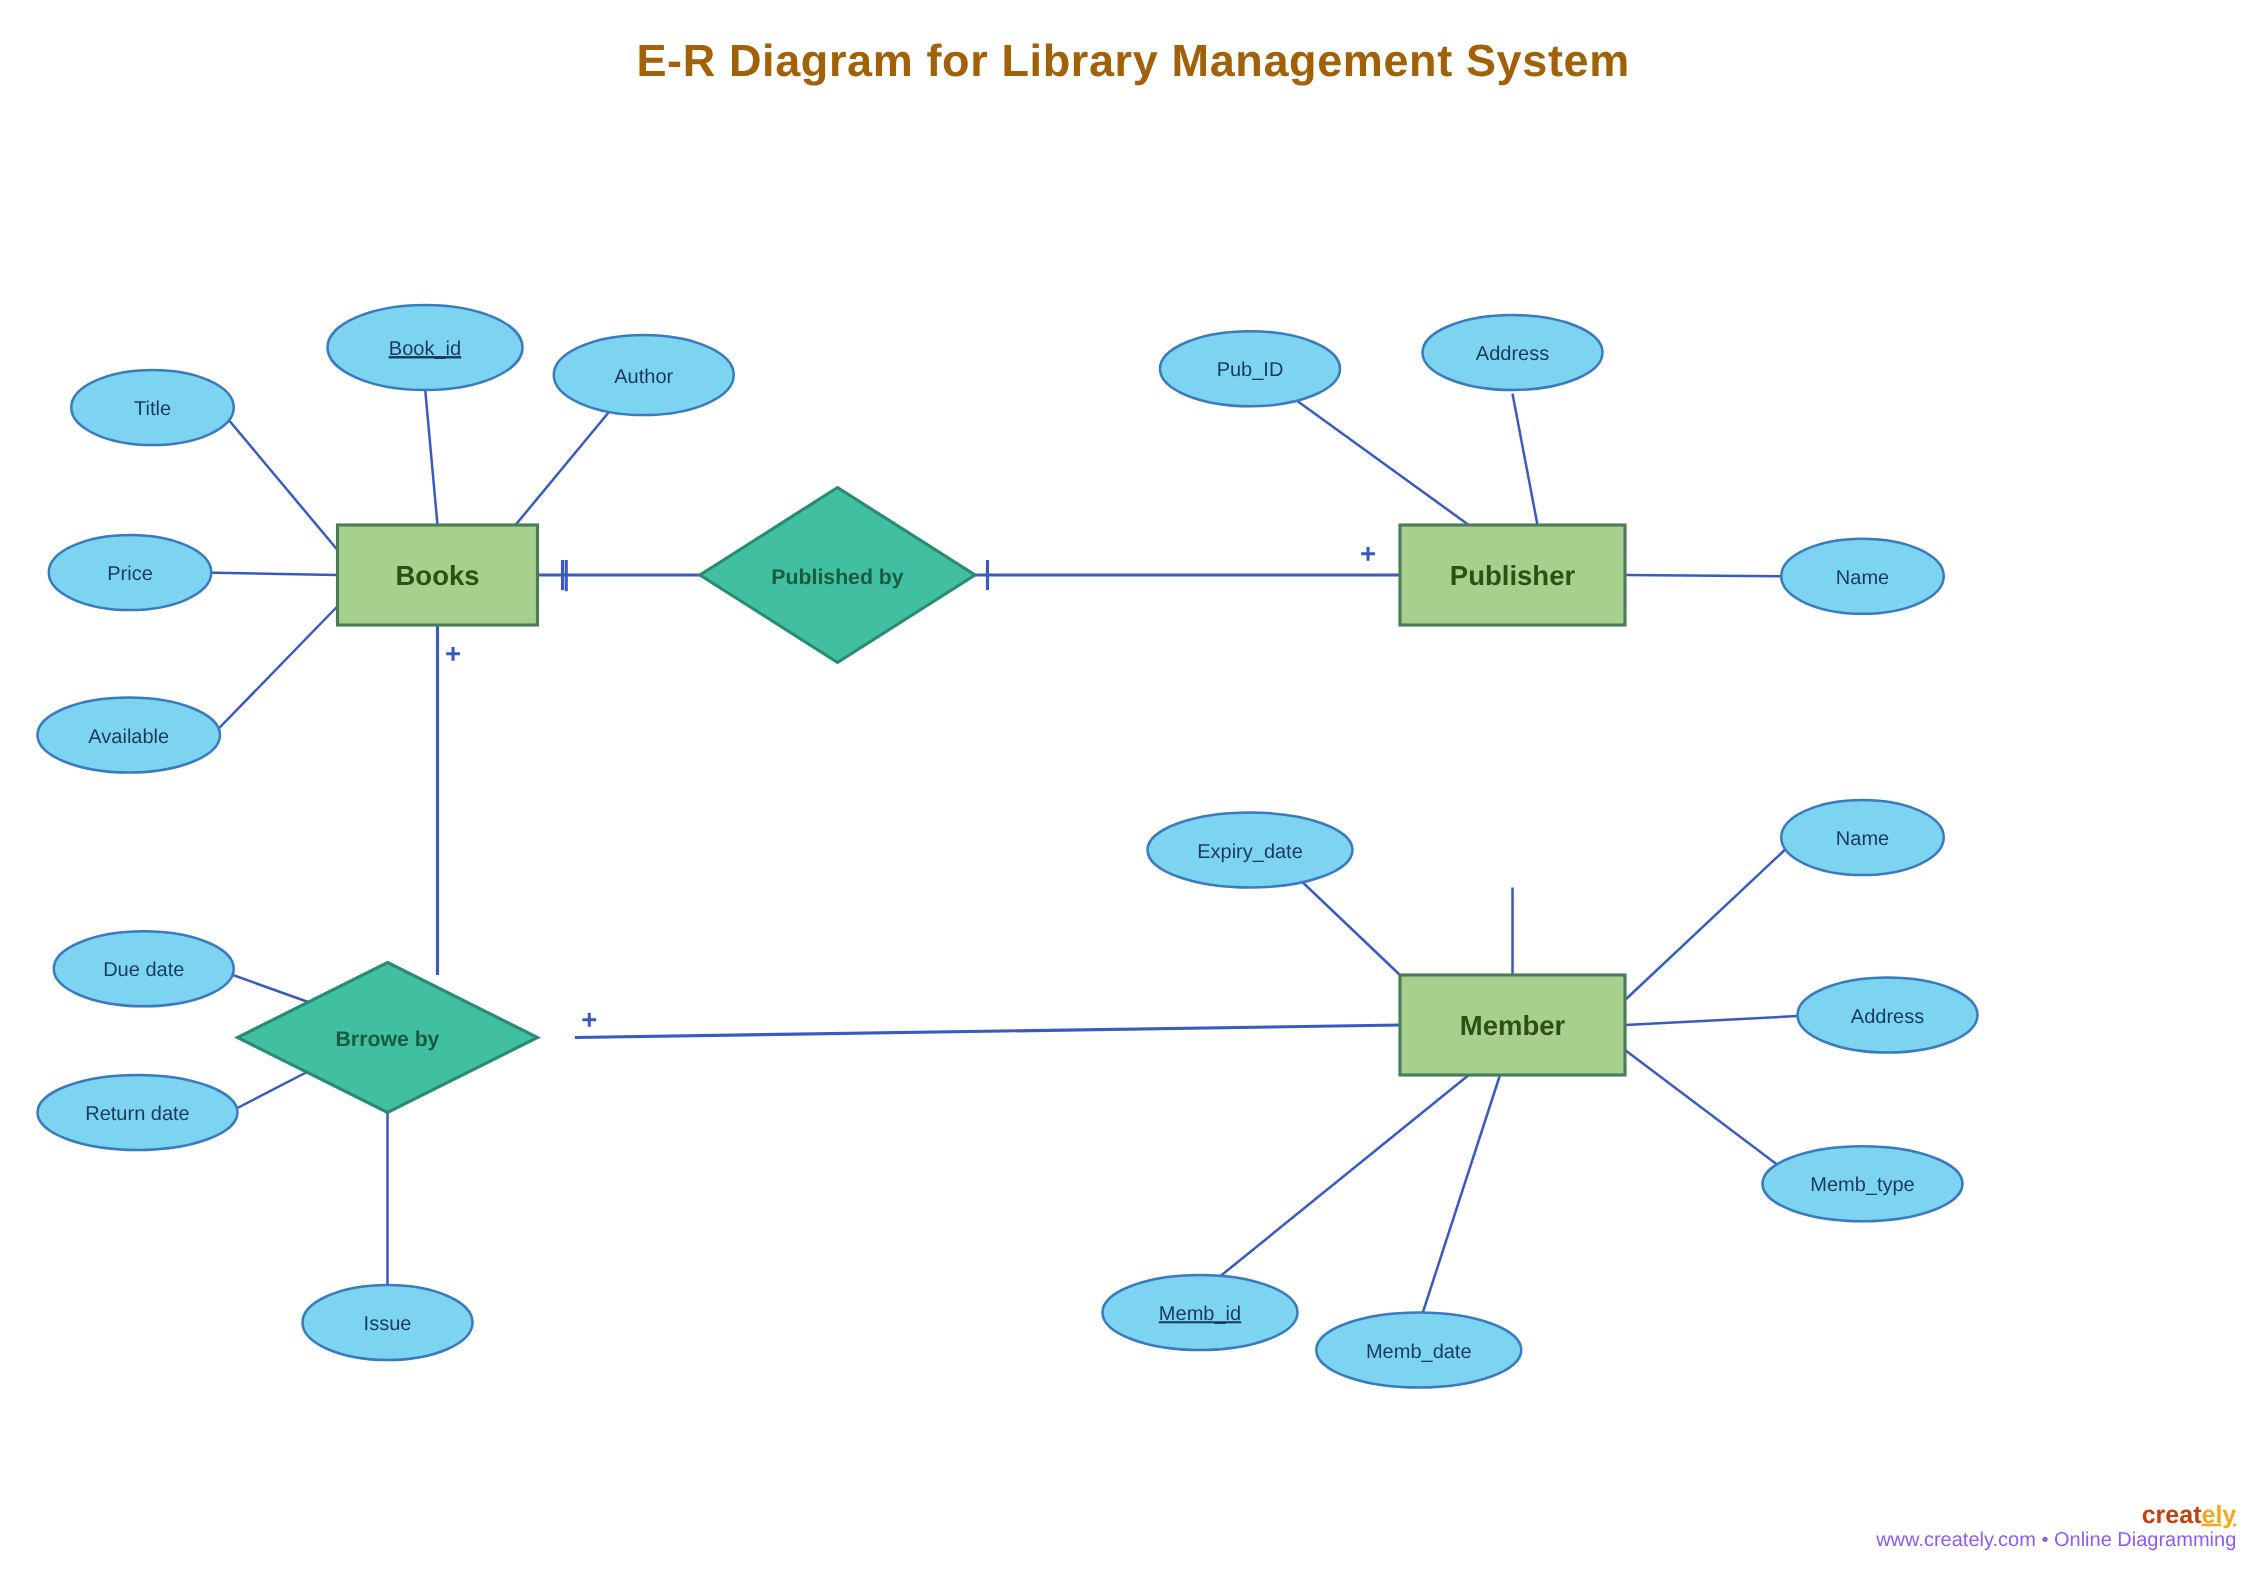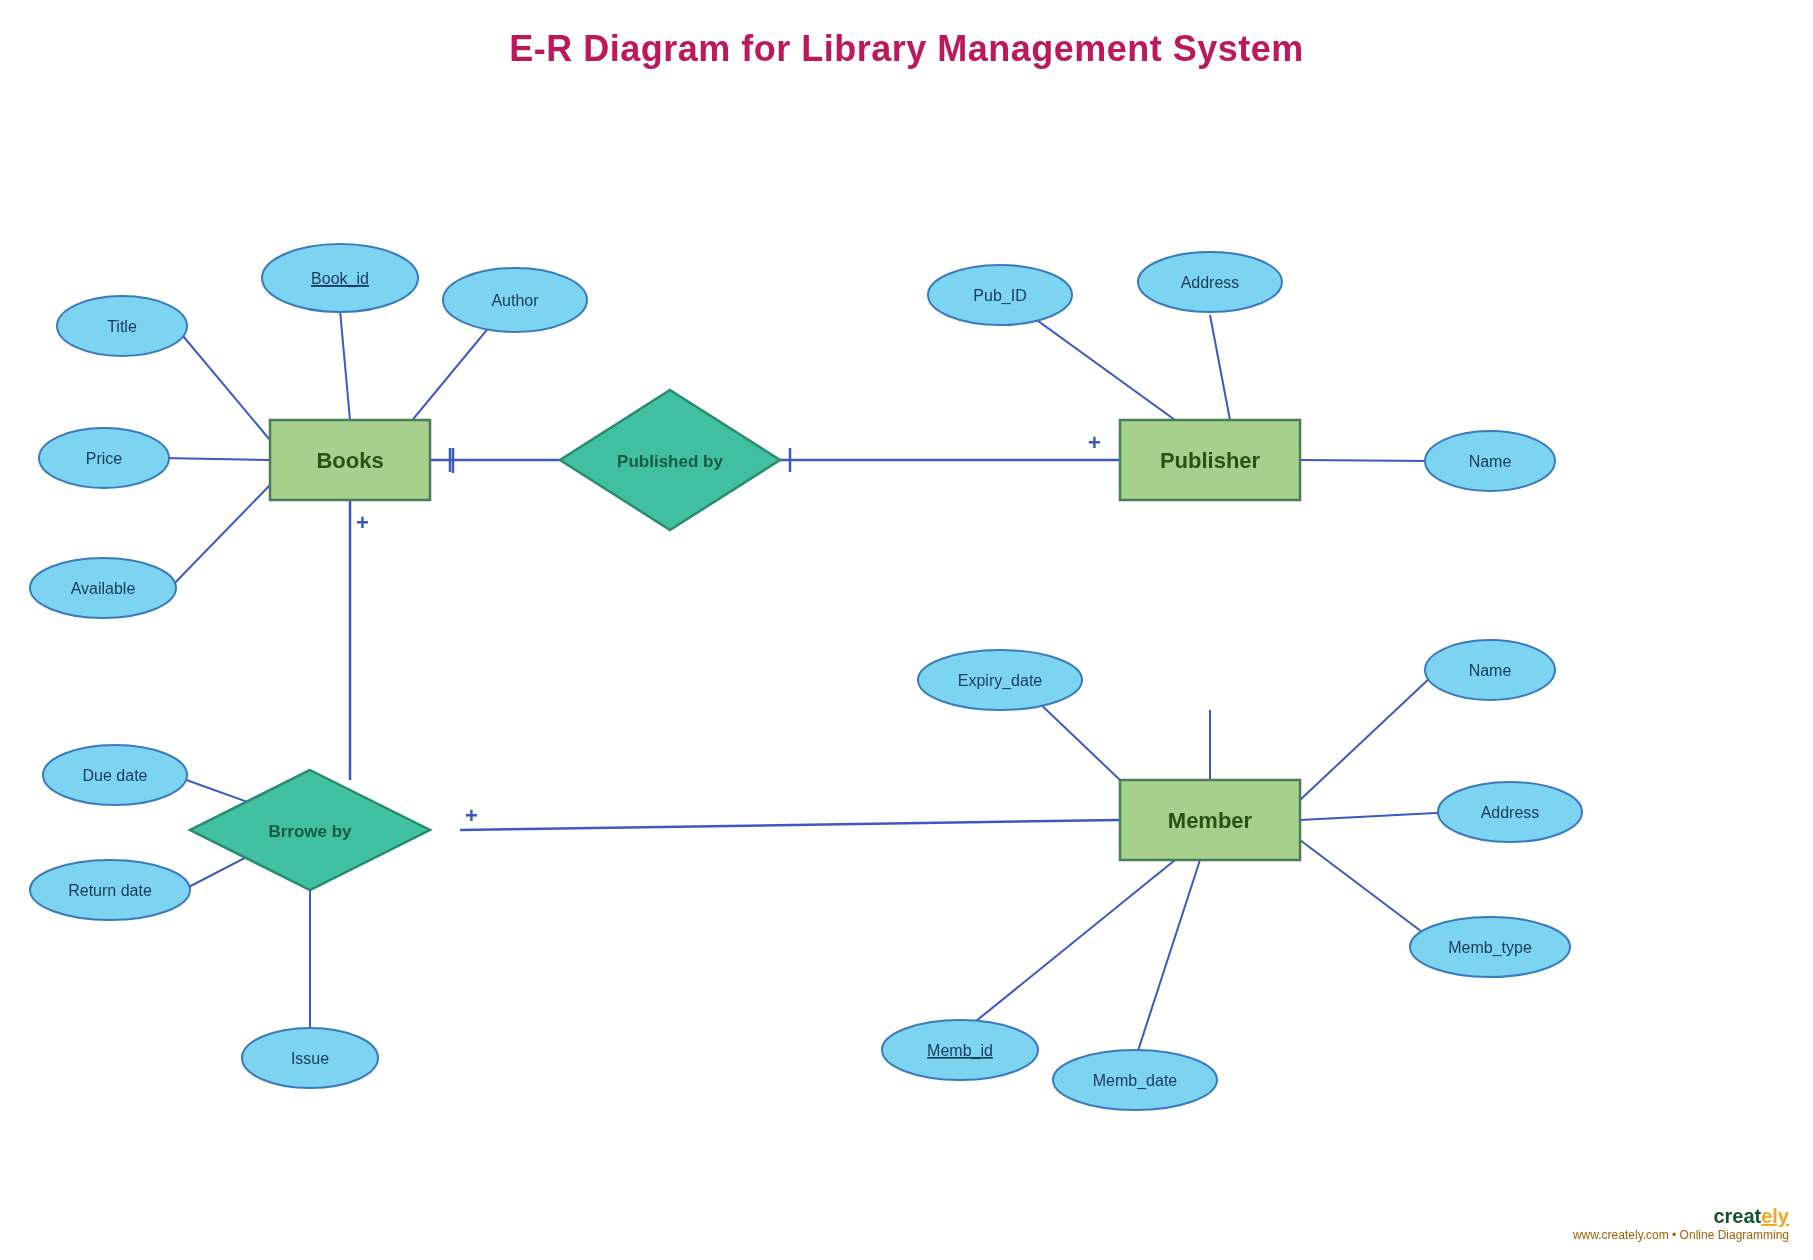--- a/index.html
+++ b/index.html
@@ -8,21 +8,21 @@
       font-family: Arial, sans-serif;
       width: 1813px;
       height: 1260px;
       overflow: hidden;
       position: relative;
     }
     .title {
       text-align: center;
       font-size: 36px;
       font-weight: bold;
-      color: #be185d;
+      color: #a16207;
       padding-top: 28px;
       letter-spacing: 0.5px;
     }
     .diagram-area {
       position: absolute;
       top: 90px;
       left: 0;
       width: 1813px;
       height: 1160px;
     }
@@ -37,21 +37,21 @@
       bottom: 18px;
       right: 24px;
       text-align: right;
       font-size: 13px;
       color: #888;
     }
     .watermark .creately {
       font-size: 20px;
       font-weight: bold;
     }
-    .watermark .creately .cr { color: #14532d; margin-top: 32px; }
+    .watermark .creately .cr { color: #c2410c; margin-top: 32px; }
     .watermark .creately .ely { color: #f5a623; text-decoration: underline; }
   </style>
 </head>
 <body>
 
 <div class="title">E-R Diagram for Library Management System</div>
 
 <div class="diagram-area">
 <svg id="er-svg">
 
@@ -179,14 +179,14 @@
 
   <line x1="453" y1="358" x2="453" y2="383" stroke="#3a5abf" stroke-width="2.5"></line>
 
 </svg>
 </div>
 
 <div class="watermark">
   <div class="creately">
     <span class="cr">creat</span><span class="ely">ely</span>
   </div>
-  <div style="font-size:12px;color:#a16207;">www.creately.com • Online Diagramming</div>
+  <div style="font-size:16px;color:#8b5cf6;">www.creately.com • Online Diagramming</div>
 </div>
 
 </body></html>

